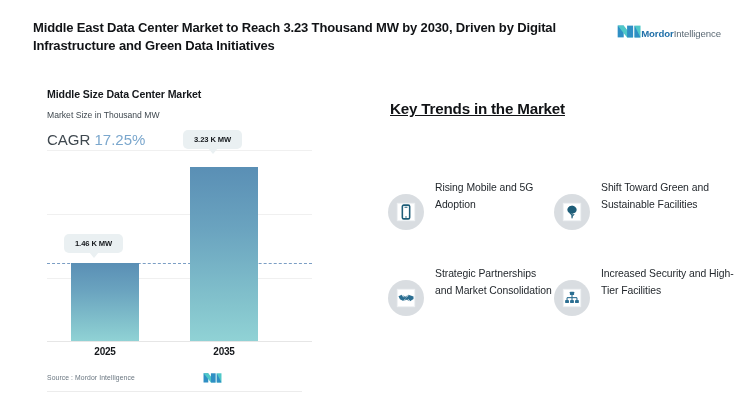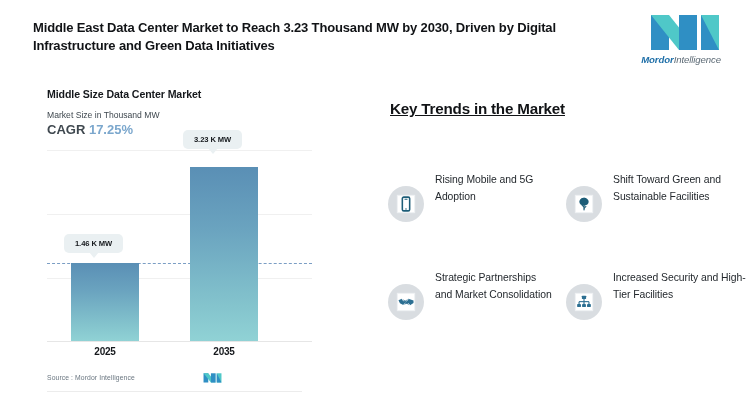--- a/index.html
+++ b/index.html
@@ -30,23 +30,22 @@
     line-height: 1.42;
     color: #111316;
     letter-spacing: -0.15px;
   }
 
   .logo-block {
     position: absolute;
     left: 617px; top: 12px;
     width: 104px;
     display: flex;
-    flex-direction: column;
-    align-items: flex-end;
-    font-style: italic;
+    flex-direction: row;
+    align-items: center;
   }
   .logo-mark { width: 72px; height: 38px; display: block; }
   .logo-wordmark {
     margin-top: 4px;
     font-size: 9.6px;
     letter-spacing: -0.1px;
     white-space: nowrap;
     color: #2f3c46;
   }
   .logo-wordmark b { font-weight: bold; color: #1f6fa8; }
@@ -63,24 +62,23 @@
     font-weight: bold;
     color: #15181c;
     letter-spacing: -0.1px;
   }
   .chart-subtitle {
     margin-top: 10px;
     font-size: 8.6px;
     color: #3f484f;
   }
   .chart-cagr {
-    margin-top: 2px;
-    font-size: 13px;
+    margin-top: 11px;
+    font-size: 15px;
     color: #3f484f;
-    font-weight: bold;
   }
   .chart-cagr .cagr-value { color: #7ba7cd; }
 
   .plot {
     position: absolute;
     left: 0; top: 62px;
     width: 265px; height: 192px;
   }
   .gridline {
     position: absolute;
@@ -167,26 +165,25 @@
   .trends-heading {
     font-size: 15.2px;
     font-weight: bold;
     color: #111316;
     letter-spacing: -0.2px;
     margin-left: 2px;
     text-decoration: underline;
   }
   .trends-grid {
     position: absolute;
-    left: 0; top: 72px;
+    left: 0; top: 80px;
     width: 346px;
     display: grid;
     grid-template-columns: 166px 180px;
     grid-template-rows: 86px 86px;
-    gap: 12px;
   }
   .trend-item { display: flex; align-items: flex-start; }
   .trend-icon-circle {
     flex: 0 0 auto;
     width: 36px; height: 36px;
     border-radius: 50%;
     background: #d9dde1;
     display: flex;
     align-items: center;
     justify-content: center;

